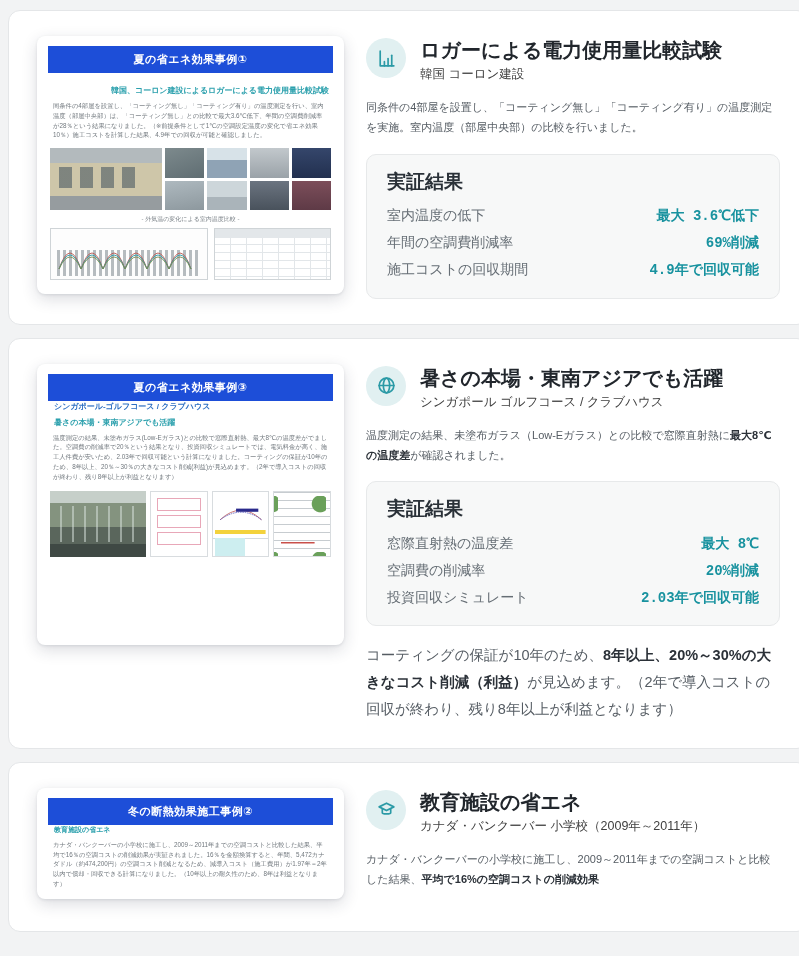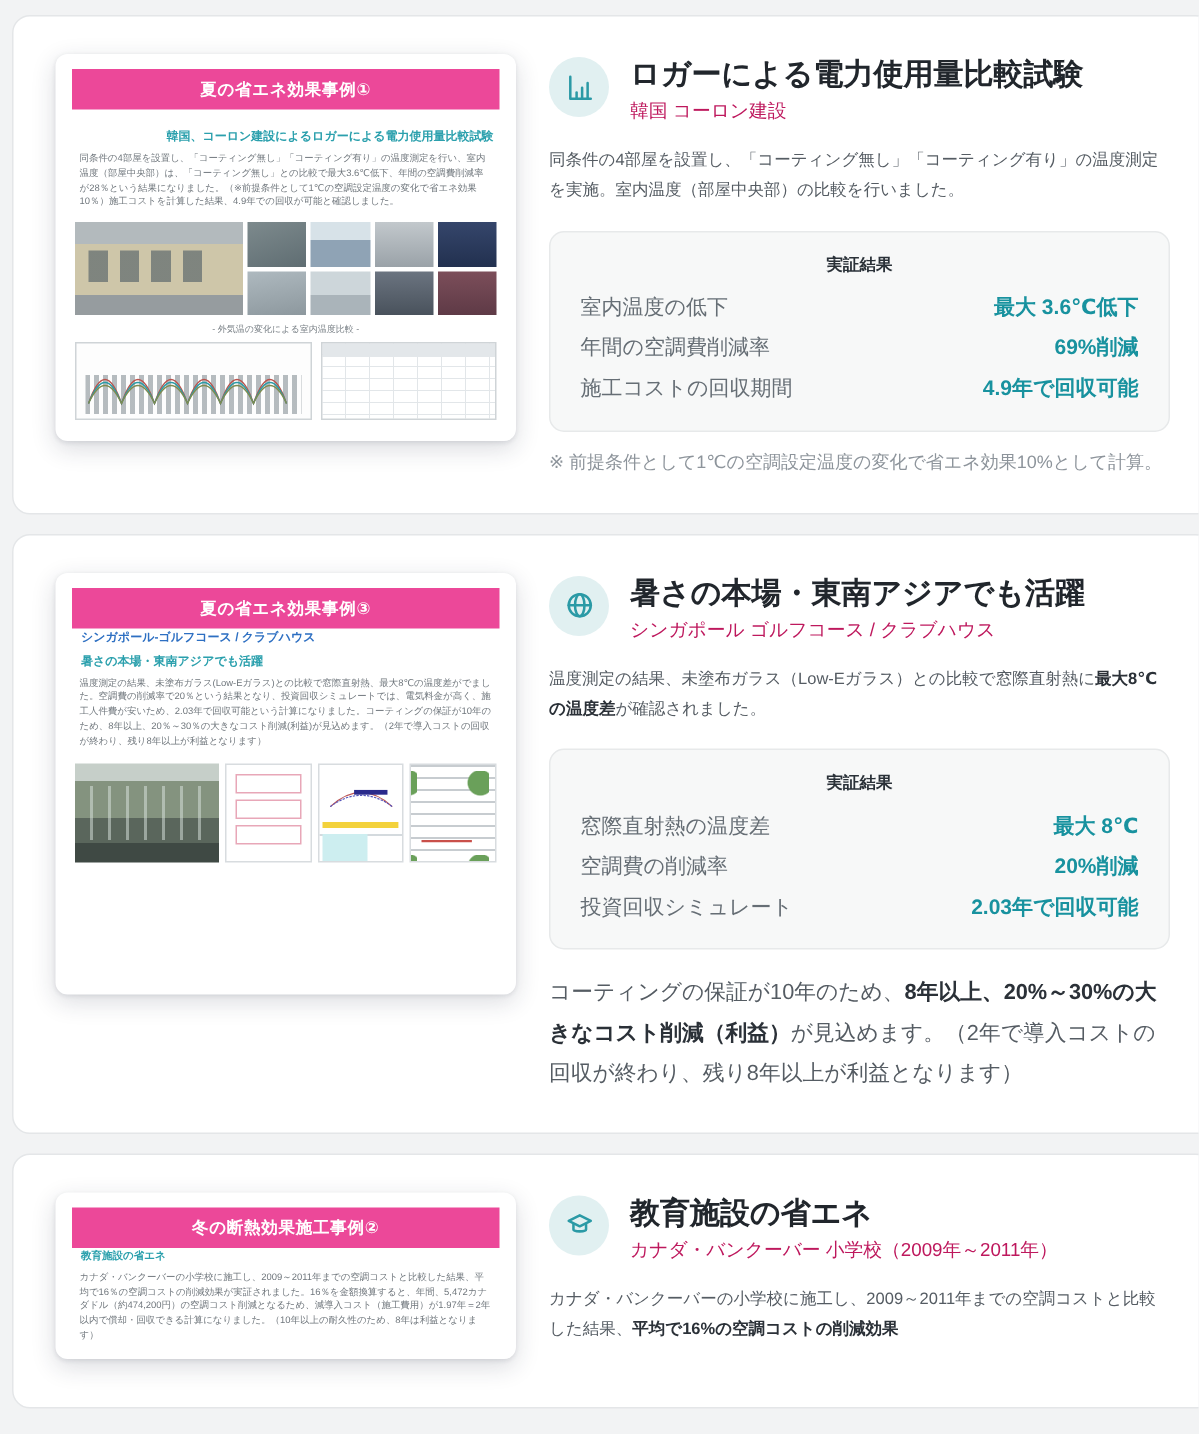--- a/index.html
+++ b/index.html
@@ -22,21 +22,21 @@
   .slide {
     flex: 0 0 307px;
     width: 307px;
     background: #fff;
     border-radius: 8px;
     box-shadow: 0 5px 16px rgba(30,40,60,.16), 0 1px 3px rgba(30,40,60,.10);
     padding: 10px 11px;
     align-self: flex-start;
   }
   .s-banner {
-    background: #ec4899; color: #fff; text-align: center;
+    background: #1d4ed8; color: #fff; text-align: center;
     font-size: 11px; font-weight: bold; padding: 6px 2px; letter-spacing: .5px;
   }
   .sh { font-size: 8px; font-weight: bold; }
   .sh.teal { color: #2ba0ad; }
   .sh.blue { color: #2d6fc2; }
   .sh.center { text-align: right; margin: 12px 4px 5px; }
   .sh.left { margin: 0 6px 5px; }
   .mt22 { margin-top: 22px; }
   .mt10 { margin-top: 10px; }
   .s-body { font-size: 6.3px; color: #70777d; line-height: 1.55; margin: 0 5px; }
@@ -82,26 +82,26 @@
       radial-gradient(circle at 88% 14%, #6aa05a 0 8px, rgba(0,0,0,0) 9px),
       linear-gradient(#c9504a 0 0) 3px 46px/70% 1.5px no-repeat,
       repeating-linear-gradient(180deg, rgba(0,0,0,0) 0 4px, #c7ccd0 4px 5.5px, rgba(0,0,0,0) 5.5px 8px),
       #fff; background-origin: content-box; }
   
   .content { flex: 1; min-width: 0; padding-top: 2px; }
   .head { display: flex; gap: 14px; align-items: flex-start; }
   .icon-circle { width: 40px; height: 40px; border-radius: 50%; background: #e1f0f1;
       display: flex; align-items: center; justify-content: center; flex: 0 0 40px; }
   .title { font-size: 20px; font-weight: bold; color: #21262c; line-height: 1.2; }
-  .subtitle { font-size: 12.5px; color: #be185d; margin-top: 4px; }
+  .subtitle { font-size: 12.5px; color: #404040; margin-top: 4px; }
   .desc { font-size: 11px; line-height: 1.85; color: #555c63; margin: 14px 0 16px; }
   .desc b, .footer b { color: #2b3138; }
   .results { background: #f7f8f8; border: 1px solid #e7e9ea; border-radius: 10px; padding: 14px 20px 14px; }
-  .r-header { font-size: 11px; font-weight: bold; color: #2a3138; margin-bottom: 8px; text-align: center; }
-  .r-row { display: flex; justify-content: space-between; align-items: baseline; padding: 4.5px 0; font-size: 14px; }
+  .r-header { font-size: 19px; font-weight: bold; color: #2a3138; margin-bottom: 8px; }
+  .r-row { display: flex; justify-content: space-between; align-items: baseline; padding: 4.5px 0; font-size: 14px; font-family: Liberation Mono, monospace; }
   .r-label { color: #666e75; }
   .r-value { color: #18929f; font-weight: bold; text-align: right; }
   .note { font-size: 12px; color: #8d949b; margin-top: 12px; }
   .footer { font-size: 14.5px; line-height: 1.85; color: #555c63; margin-top: 16px; }
   .icon-svg { width: 21px; height: 21px; stroke: #2b9aa6; fill: none; stroke-width: 1.6; stroke-linecap: round; stroke-linejoin: round; }
 </style>
 </head>
 <body>
 
 <section class="card">
@@ -158,21 +158,20 @@
       </div>
       <div class="r-row">
         <span class="r-label">年間の空調費削減率</span>
         <span class="r-value">69%削減</span>
       </div>
       <div class="r-row">
         <span class="r-label">施工コストの回収期間</span>
         <span class="r-value">4.9年で回収可能</span>
       </div>
     </div>
-    <p class="note">※ 前提条件として1℃の空調設定温度の変化で省エネ効果10%として計算。</p>
   </div>
 </section>
 
 <section class="card">
   <div class="slide">
     <div class="s-banner">夏の省エネ効果事例③</div>
     <div class="sh blue left mt22">シンガポール-ゴルフコース / クラブハウス</div>
     <div class="sh teal left mt10">暑さの本場・東南アジアでも活躍</div>
     <p class="s-body">温度測定の結果、未塗布ガラス(Low-Eガラス)との比較で窓際直射熱、最大8℃の温度差がでました。空調費の削減率で20％という結果となり、投資回収シミュレートでは、電気料金が高く、施工人件費が安いため、2.03年で回収可能という計算になりました。コーティングの保証が10年のため、8年以上、20％～30％の大きなコスト削減(利益)が見込めます。（2年で導入コストの回収が終わり、残り8年以上が利益となります）</p>
     <div class="photos2">

